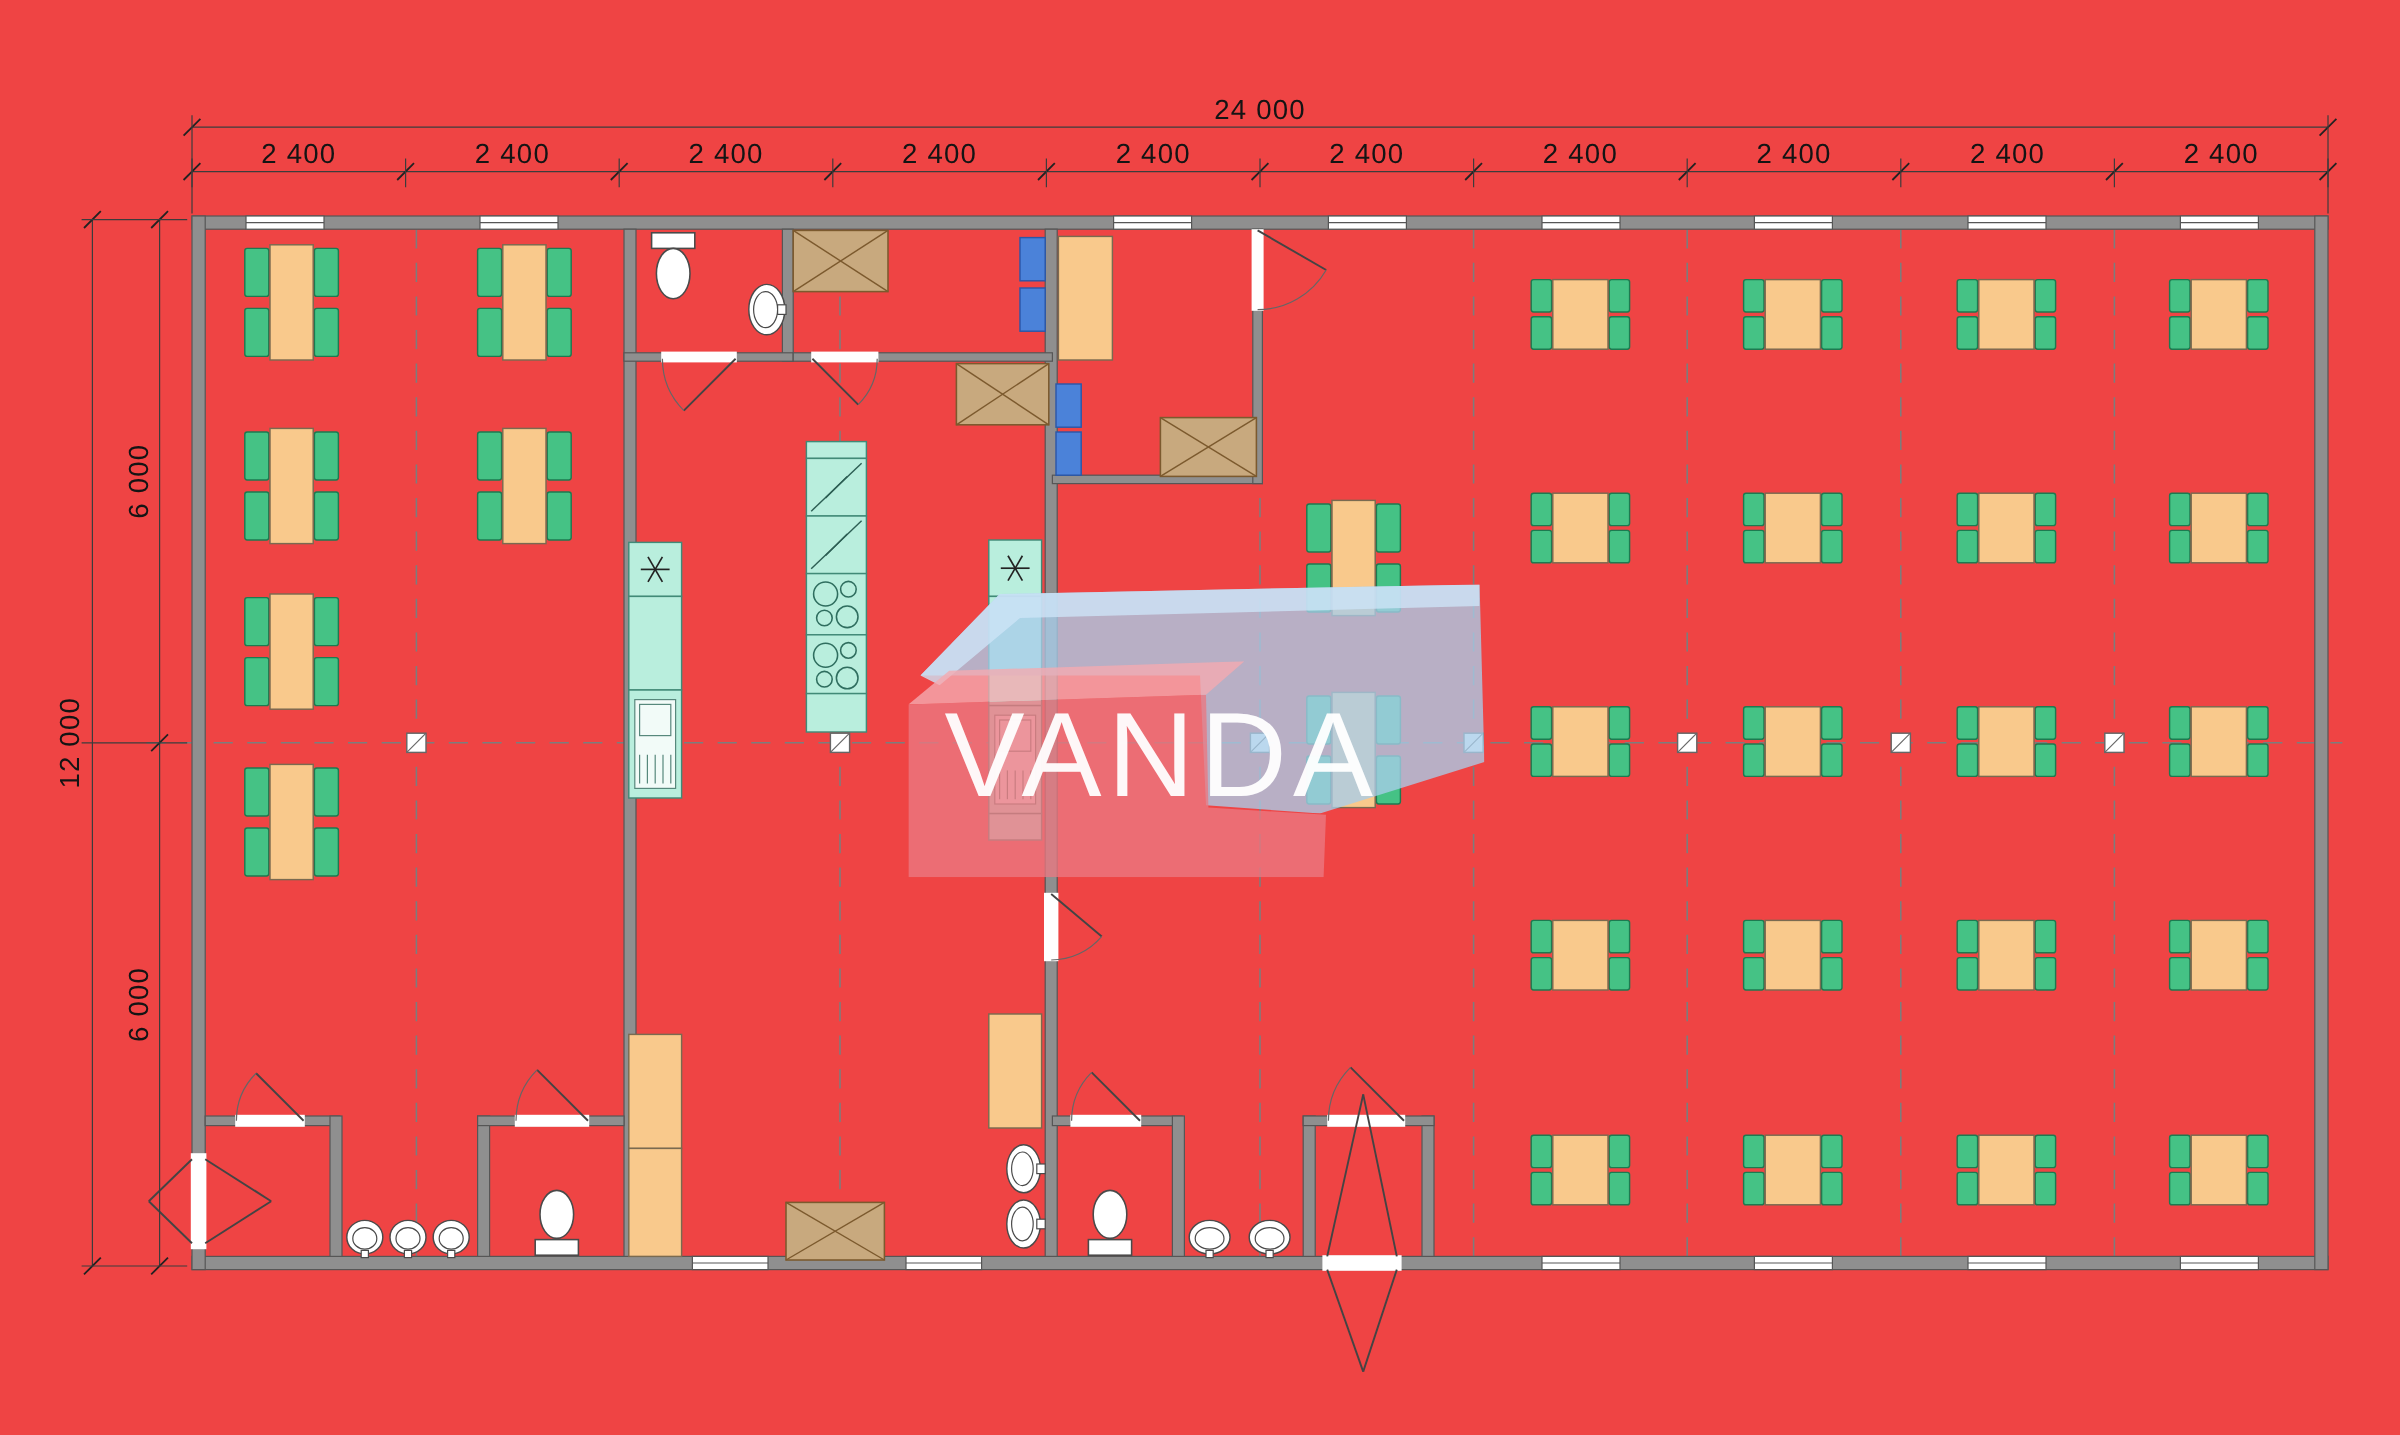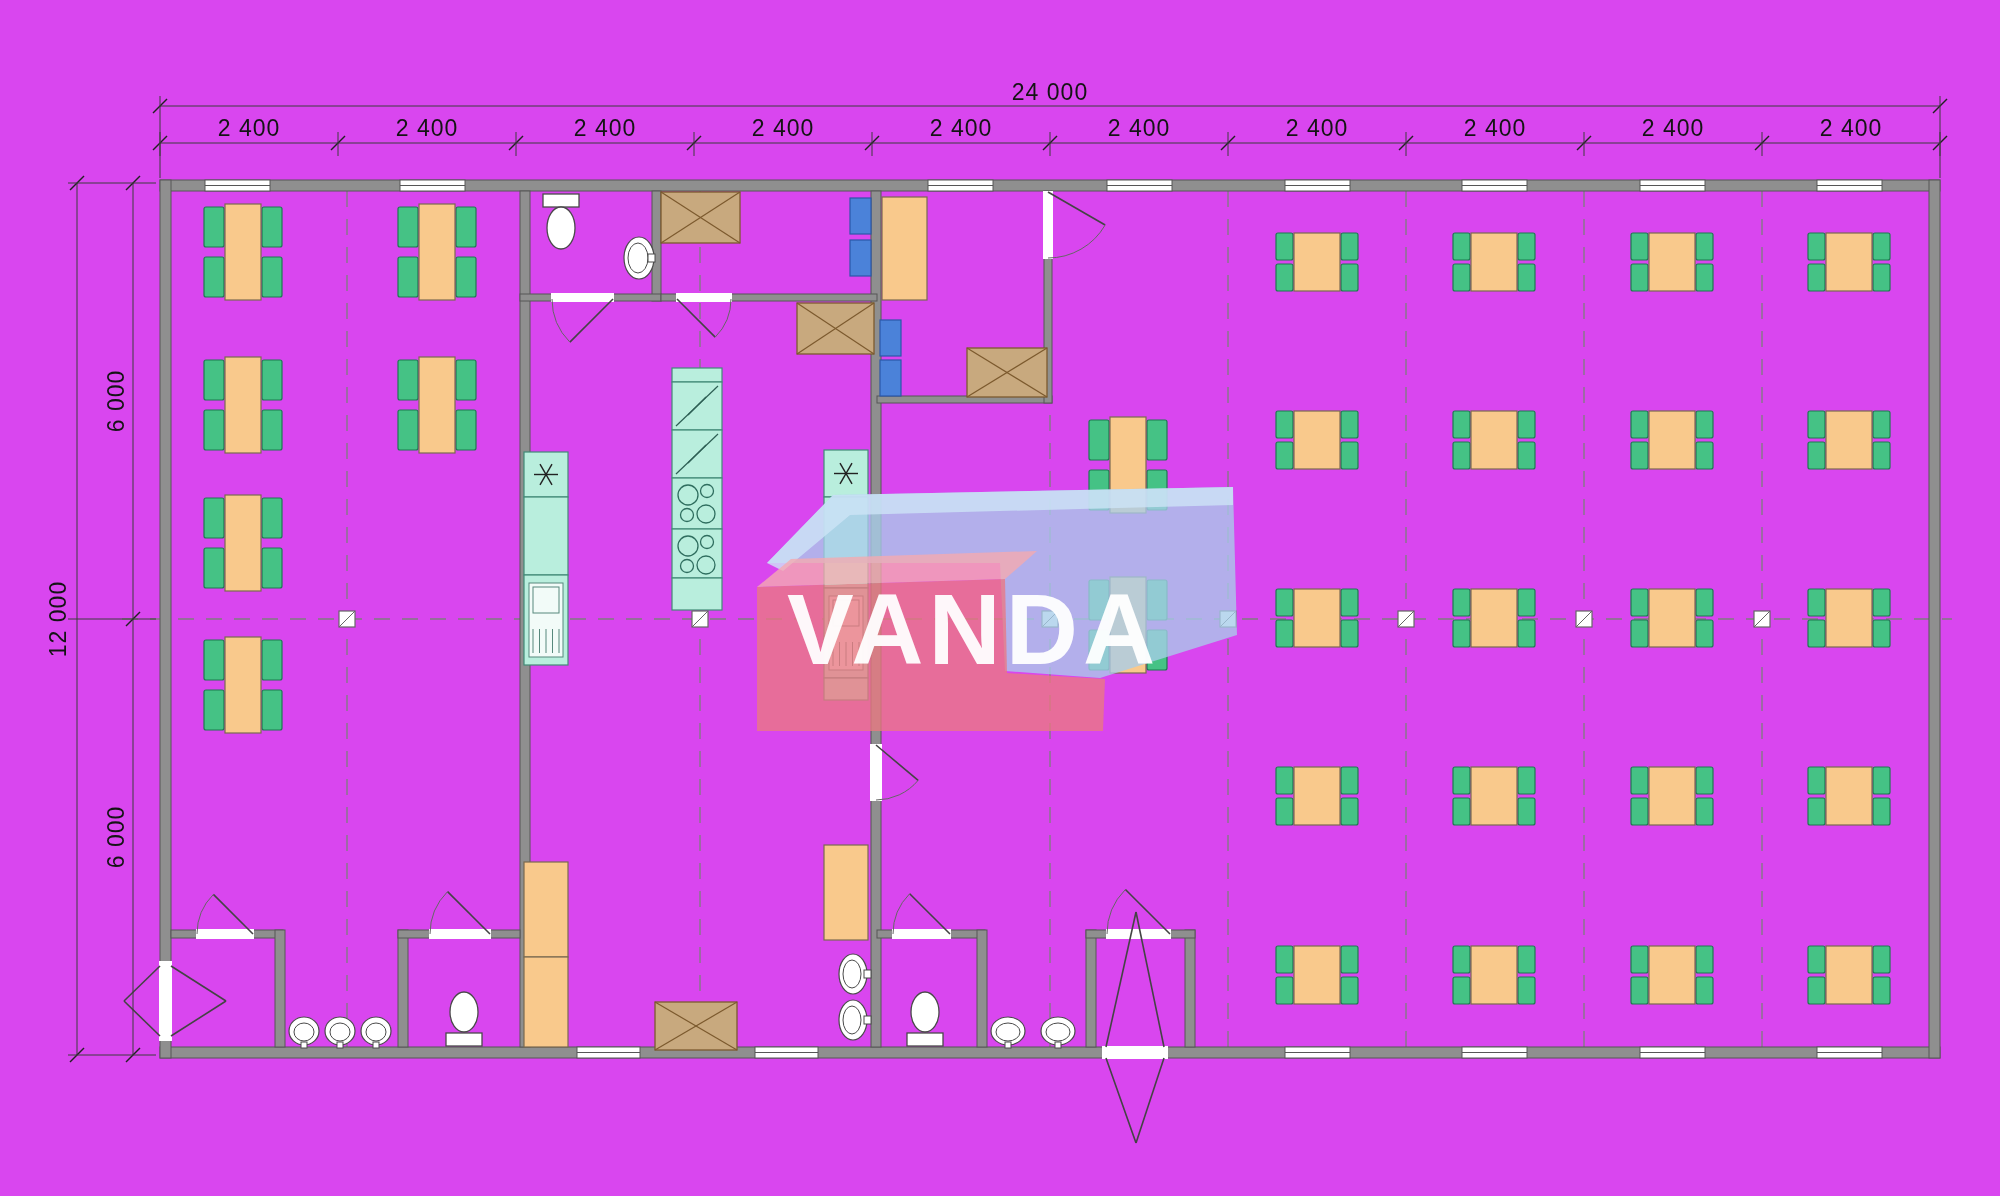--- a/index.html
+++ b/index.html
@@ -1,32 +1,32 @@
 <!DOCTYPE html>
 <html><head>
 <meta charset="utf-8">
 <style>
   html,body{margin:0;padding:0;background:#ffffff;}
   body{font-family:"Liberation Sans",sans-serif;}
-  .stage{position:relative;width:2000px;height:1196px;background:#d946ef;overflow:hidden;}
+  .stage{position:relative;width:2000px;height:1196px;background:#ef4444;overflow:hidden;}
   #plan{position:absolute;left:0;top:0;}
   .dim-label{position:absolute;font-size:23px;color:#141414;white-space:nowrap;
              transform:translate(-50%,-50%);letter-spacing:1px;}
   .dim-label.rot{transform:translate(-50%,-50%) rotate(-90deg);}
   .watermark{position:absolute;left:755px;top:483px;width:492px;height:250px;pointer-events:none;}
   .wm-shape{position:absolute;left:0;top:0;width:100%;height:100%;}
   .wm-blue{background:rgba(168,205,233,0.78);
            clip-path:polygon(12px 80px,78px 12px,478px 4px,482px 152px,345px 195px,250px 188px,245px 80px);}
   .wm-blue-top{background:rgba(205,228,246,0.8);
            clip-path:polygon(12px 80px,78px 12px,478px 4px,478px 22px,95px 32px,28px 88px);}
   .wm-pink{background:rgba(235,120,130,0.78);
            clip-path:polygon(2px 104px,250px 96px,252px 190px,350px 196px,348px 248px,2px 248px);}
   .wm-pink-top{background:rgba(244,170,176,0.8);
            clip-path:polygon(2px 104px,36px 76px,282px 68px,250px 96px);}
-  .wm-text{position:absolute;left:32px;top:96px;font-size:100px;font-weight:bold;
+  .wm-text{position:absolute;left:32px;top:96px;font-size:100px;font-weight:normal;
            letter-spacing:5px;line-height:1;color:rgba(255,255,255,0.95);}
 </style>
 </head>
 <body>
 
 <div class="stage">
   <svg id="plan" width="2000" height="1196" viewBox="0 0 2000 1196">
       <line x1="347" y1="191" x2="347" y2="1047" stroke="#7d7d7d" stroke-width="1.3" stroke-dasharray="16 12"></line>
       <line x1="700" y1="191" x2="700" y2="1047" stroke="#7d7d7d" stroke-width="1.3" stroke-dasharray="16 12"></line>
       <line x1="1050" y1="191" x2="1050" y2="1047" stroke="#7d7d7d" stroke-width="1.3" stroke-dasharray="16 12"></line>

